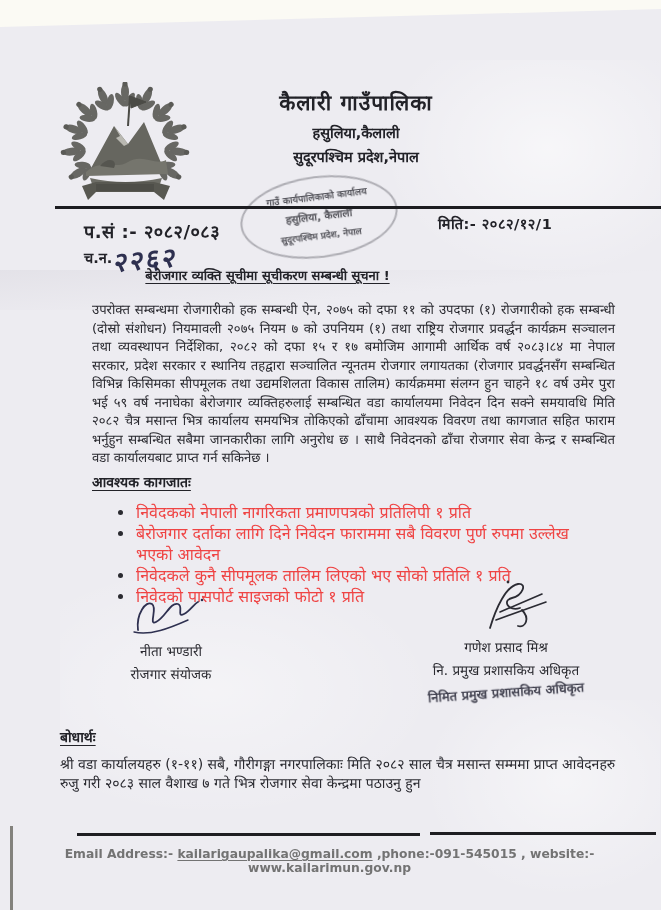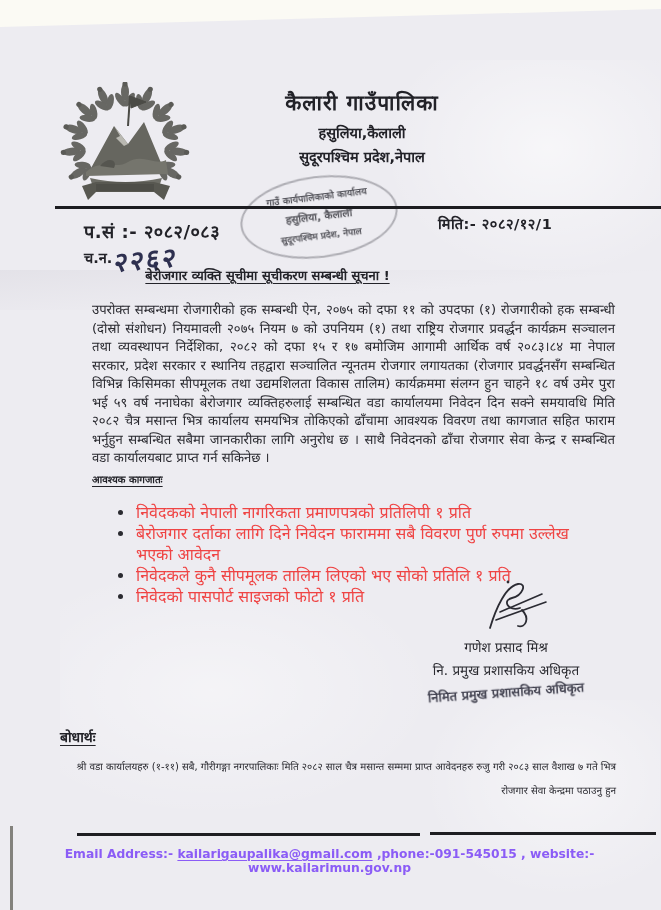--- a/index.html
+++ b/index.html
@@ -25,21 +25,21 @@
         background:radial-gradient(ellipse at 60% 40%, rgba(255,255,255,.45), rgba(255,255,255,0) 70%); }
   .w4 { left:0; top:270px; width:661px; height:40px;
         background:linear-gradient(175deg, rgba(210,208,216,.35), rgba(255,255,255,0) 60%); }
   .left-scan-line { position:absolute; left:10px; top:826px; width:3px; height:84px;
         background:#4a493f; opacity:.65; }
 
   .ink { color:#222228; }
 
   
   .emblem { position:absolute; left:56px; top:82px; width:138px; height:126px; }
-  .letterhead { position:absolute; left:172px; top:88px; width:380px; text-align:center; color:#27272c; }
+  .letterhead { position:absolute; left:166px; top:88px; width:380px; text-align:center; color:#27272c; }
   .lh1 { font-size:21px; font-weight:bold; letter-spacing:1px; }
   .lh2 { font-size:19px; font-weight:bold; margin-top:8px; letter-spacing:.5px; }
   .lh3 { font-size:14.5px; font-weight:bold; margin-top:6px; }
   .lh4 { font-size:14.5px; font-weight:bold; margin-top:4px; }
 
   
   .office-stamp {
     position:absolute; left:240px; top:176px; width:158px; height:82px;
     transform:rotate(-7deg); text-align:center; color:rgba(45,45,52,.8);
     filter:blur(.4px); pointer-events:none;
@@ -61,45 +61,45 @@
     transform:rotate(-5deg) skewX(-10deg); letter-spacing:2px; margin-left:2px; vertical-align:-6px;
   }
 
   .subject { position:absolute; left:0; top:266px; width:535px; text-align:center;
              font-size:13px; font-weight:bold; }
   .subject span { text-decoration:underline; text-underline-offset:3px; }
 
   .body-par { position:absolute; left:92px; top:301px; width:523px;
               font-size:13.1px; line-height:18.5px; text-align:justify; color:#2a2a30; }
 
-  .docs-heading { position:absolute; left:92px; top:472px; font-size:10px; font-weight:bold;
+  .docs-heading { position:absolute; left:92px; top:472px; font-size:14px; font-weight:bold;
                   text-decoration:underline; text-underline-offset:3px; }
   .docs-list { position:absolute; left:118px; top:502px; width:480px; list-style:none; }
   .docs-list li { font-size:16px; line-height:21px; color:#ef4444; position:relative; padding-left:18px; }
   .docs-list li::before { content:""; position:absolute; left:0; top:8px; width:5px; height:5px;
                           border-radius:50%; background:#2a2a30; }
 
   .sig-block { position:absolute; text-align:center; color:#2b2b31; }
   .sig-left  { left:96px;  top:592px; width:150px; }
   .sig-right { left:406px; top:578px; width:200px; }
   .sig-svg { display:block; margin:0 auto; }
   .sig-name  { font-size:13.5px; margin-top:4px; }
   .sig-title { font-size:13.5px; margin-top:5px; }
   .sig-stamp { font-size:13px; font-weight:bold; margin-top:4px; transform:rotate(-4deg);
                color:rgba(40,40,55,.85); filter:blur(.3px); }
 
   .bodhartha-heading { position:absolute; left:60px; top:727px; font-size:14px; font-weight:bold;
                        text-decoration:underline; text-underline-offset:3px; }
   .bodhartha-text { position:absolute; left:60px; top:755px; width:556px;
-                    font-size:10px; line-height:24px; color:#2a2a30;text-align:right; }
+                    font-size:14px; line-height:19px; color:#2a2a30; }
 
   .footer-rule-a { position:absolute; left:77px;  top:833px; width:343px; height:3px; background:#1e1e22; }
   .footer-rule-b { position:absolute; left:430px; top:832px; width:226px; height:3px; background:#1e1e22; }
   .footer-line { position:absolute; left:0; top:847px; width:659px; text-align:center;
-                 font-size:12.3px; font-weight:bold; color:#8b5cf6; }
+                 font-size:12.3px; font-weight:bold; color:#737373; }
   .footer-line .email { text-decoration:underline; text-underline-offset:2px; }
 </style>
 </head>
 <body>
 
 <div class="scan">
   <div class="paper"></div>
   <div class="wrinkle w1"></div>
   <div class="wrinkle w2"></div>
   <div class="wrinkle w3"></div>
@@ -181,20 +181,29 @@
   <div class="body-par">उपरोक्त सम्बन्धमा रोजगारीको हक सम्बन्धी ऐन, २०७५ को दफा ११ को उपदफा (१) रोजगारीको हक सम्बन्धी (दोस्रो संशोधन) नियमावली २०७५ नियम ७ को उपनियम (१) तथा राष्ट्रिय रोजगार प्रवर्द्धन कार्यक्रम सञ्चालन तथा व्यवस्थापन निर्देशिका, २०८२ को दफा १५ र १७ बमोजिम आगामी आर्थिक वर्ष २०८३।८४ मा नेपाल सरकार, प्रदेश सरकार र स्थानिय तहद्वारा सञ्चालित न्यूनतम रोजगार लगायतका (रोजगार प्रवर्द्धनसँग सम्बन्धित विभिन्न किसिमका सीपमूलक तथा उद्यमशिलता विकास तालिम) कार्यक्रममा संलग्न हुन चाहने १८ वर्ष उमेर पुरा भई ५९ वर्ष ननाघेका बेरोजगार व्यक्तिहरुलाई सम्बन्धित वडा कार्यालयमा निवेदन दिन सक्ने समयावधि मिति २०८२ चैत्र मसान्त भित्र कार्यालय समयभित्र तोकिएको ढाँचामा आवश्यक विवरण तथा कागजात सहित फाराम भर्नुहुन सम्बन्धित सबैमा जानकारीका लागि अनुरोध छ । साथै निवेदनको ढाँचा रोजगार सेवा केन्द्र र सम्बन्धित वडा कार्यालयबाट प्राप्त गर्न सकिनेछ ।</div>
 
   <div class="docs-heading ink">आवश्यक कागजातः</div>
   <ul class="docs-list">
     <li>निवेदकको नेपाली नागरिकता प्रमाणपत्रको प्रतिलिपी १ प्रति</li>
     <li>बेरोजगार दर्ताका लागि दिने निवेदन फाराममा सबै विवरण पुर्ण रुपमा उल्लेख भएको आवेदन</li>
     <li>निवेदकले कुनै सीपमूलक तालिम लिएको भए सोको प्रतिलि १ प्रति</li>
     <li>निवेदको पासपोर्ट साइजको फोटो १ प्रति</li>
   </ul>
 
+  <div class="sig-block sig-left">
+    <svg class="sig-svg" width="90" height="46" viewBox="0 0 90 46">
+      <path d="M12 38 C10 22 20 8 26 12 C32 16 22 34 30 30 C40 25 44 10 52 12 C58 14 50 26 58 22 C64 19 68 12 72 10" fill="none" stroke="#2e3050" stroke-width="1.8" stroke-linecap="round"></path>
+      <path d="M8 40 C24 44 44 36 62 28" fill="none" stroke="#2e3050" stroke-width="1.4" stroke-linecap="round"></path>
+      <circle cx="76" cy="8" r="1.3" fill="#2e3050"></circle>
+    </svg>
+    <div class="sig-name">नीता भण्डारी</div>
+    <div class="sig-title">रोजगार संयोजक</div>
+  </div>
 
   <div class="sig-block sig-right">
     <svg class="sig-svg" width="100" height="56" viewBox="0 0 100 56">
       <path d="M34 50 C40 30 50 8 62 6 C72 5 66 18 56 20 C46 22 52 34 64 30" fill="none" stroke="#2b2b33" stroke-width="1.8" stroke-linecap="round"></path>
       <path d="M44 34 L86 16 M40 42 L90 24" fill="none" stroke="#2b2b33" stroke-width="1.6" stroke-linecap="round"></path>
       <path d="M66 32 C74 40 70 50 62 48" fill="none" stroke="#2b2b33" stroke-width="1.8" stroke-linecap="round"></path>
       <circle cx="52" cy="4" r="1.4" fill="#2b2b33"></circle>
     </svg>
     <div class="sig-name">गणेश प्रसाद मिश्र</div>
     <div class="sig-title">नि. प्रमुख प्रशासकिय अधिकृत</div>

